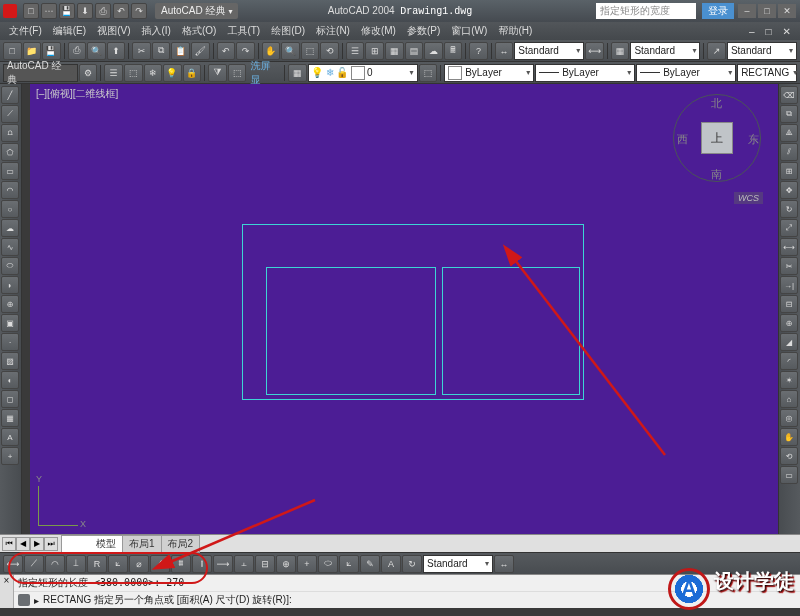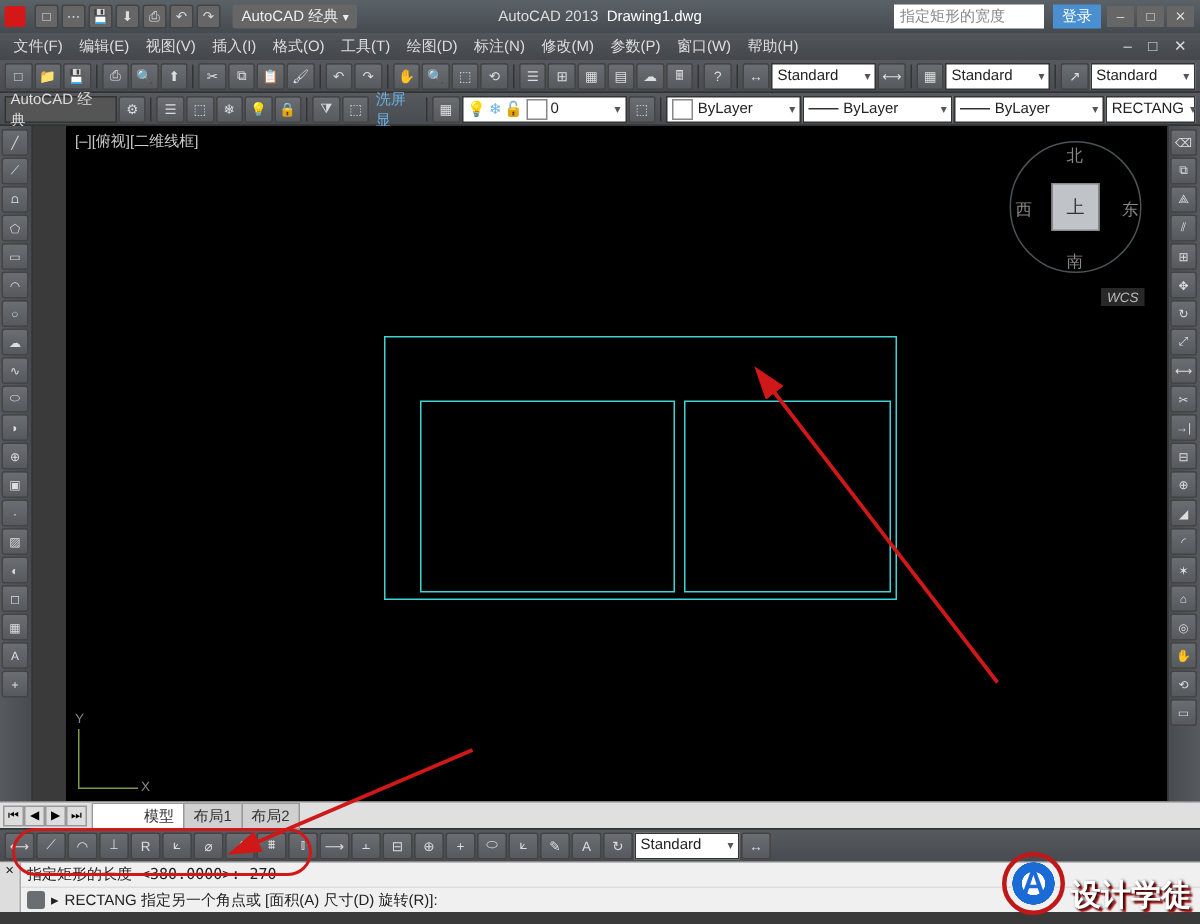--- a/index.html
+++ b/index.html
@@ -5,21 +5,21 @@
 * { margin: 0; padding: 0; box-sizing: border-box; font-family: "Microsoft YaHei", SimSun, sans-serif; }
 body { width: 800px; height: 616px; background: #3a3a3a; overflow: hidden; position: relative; }
 
 .titlebar { height: 22px; background: linear-gradient(#5a6268, #454a50); display: flex; align-items: center; color: #ddd; font-size: 10px; position: relative; }
 .titlebar .logo { width: 14px; height: 14px; background: #d41818; margin: 0 3px; border-radius: 2px; }
 .titlebar .qat { display: flex; gap: 2px; margin-left: 3px; }
 .titlebar .qat span { width: 16px; height: 16px; background: #666; border-radius: 2px; display:inline-flex; align-items:center; justify-content:center; font-size:9px; color:#ddd; }
 .titlebar .workspace { margin-left: 8px; background: #666; padding: 1px 6px; border-radius: 2px; color: #eee; font-size:10px; display:flex; align-items:center; gap:3px; }
 .titlebar .workspace::after { content:"▾"; font-size:8px; }
 .titlebar .app-title { position: absolute; left: 50%; transform: translateX(-50%); color: #ddd; font-size:10px; }
-.titlebar .file-name { color:#fff; }
+.titlebar .file-name { color:#fff;font-family:Liberation Mono, monospace; }
 .titlebar .search { margin-left: auto; background: #fff; color: #888; padding: 1px 4px; font-size: 10px; width: 100px; margin-right: 6px; }
 .titlebar .login { background:#4a90d0; color:#fff; padding:1px 6px; font-size:10px; margin-right:4px; }
 .titlebar .wincontrols { display:flex; gap:2px; margin-right:4px; }
 .titlebar .wincontrols span { width:18px; height:14px; background:#666; color:#ddd; font-size:9px; display:inline-flex; align-items:center; justify-content:center; }
 
 .menubar { height: 18px; background: linear-gradient(#52565a, #44484c); display: flex; align-items: center; padding: 0 4px; gap:1px; }
 .menubar span { color: #ddd; font-size: 10px; padding: 1px 5px; cursor:pointer; }
 
 .toolbar, .toolbar2, .toolbar3 { height: 22px; background: linear-gradient(#565a5e, #484c50); display: flex; align-items: center; padding: 2px 3px; gap: 1px; border-bottom:1px solid #333; }
 .tool-btn { width: 20px; height: 18px; background: linear-gradient(#6a6e72,#565a5e); border:1px solid #444; border-radius:2px; display:inline-flex; align-items:center; justify-content:center; font-size:9px; color:#ddd; }
@@ -27,21 +27,21 @@
 .combo { height: 18px; background: #fff; border:1px solid #333; font-size:10px; padding:0 3px; display:flex; align-items:center; color:#222; min-width:70px; justify-content:space-between; }
 .combo::after { content:"▾"; font-size:8px; color:#555; margin-left:4px; }
 .combo.dark { background:#555; color:#ddd; }
 .combo.sm { min-width:50px; }
 
 .main { position: relative; height: 450px; display:flex; background:#3a3a3a; }
 .left-toolbar, .left-toolbar2 { width:22px; background: linear-gradient(90deg,#565a5e,#484c50); display:flex; flex-direction:column; gap:1px; padding:2px 1px; border-right:1px solid #333; }
 .right-toolbar { width:22px; background: linear-gradient(90deg,#484c50,#565a5e); display:flex; flex-direction:column; gap:1px; padding:2px 1px; position:absolute; right:0; top:0; height:100%; border-left:1px solid #333; }
 .vtool { width:18px; height:18px; background:linear-gradient(#6a6e72,#565a5e); border:1px solid #444; border-radius:2px; font-size:8px; color:#ddd; display:inline-flex; align-items:center; justify-content:center; }
 
-.canvas { flex:1; background:#000000; position:relative; margin-left:22px; margin-right:22px; }
+.canvas { flex:1; background:#4c1d95; position:relative; margin-left:8px; margin-right:22px; }
 .viewport-label { position:absolute; top:3px; left:6px; color:#ccc; font-size:10px; }
 .viewcube-area { position:absolute; top:10px; right:15px; width:90px; height:90px; }
 .viewcube-ring { width:88px; height:88px; border:1px solid #4a5358; border-radius:50%; position:absolute; }
 .viewcube { position:absolute; top:28px; left:28px; width:32px; height:32px; background:#c0c4c8; border:1px solid #888; display:flex; align-items:center; justify-content:center; font-size:12px; color:#333; }
 .vc-n { position:absolute; top:2px; left:38px; color:#888; font-size:11px; }
 .vc-s { position:absolute; bottom:2px; left:38px; color:#888; font-size:11px; }
 .vc-e { position:absolute; top:38px; right:4px; color:#888; font-size:11px; }
 .vc-w { position:absolute; top:38px; left:4px; color:#888; font-size:11px; }
 .wcs { position:absolute; bottom:-20px; right:0; background:rgba(100,100,100,.4); color:#bbb; font-size:9px; padding:1px 4px;font-style:italic; }
 
@@ -66,21 +66,21 @@
 
 .cmdarea { background:#f0f0f0; border-top:1px solid #888; font-size:10px; color:#222; }
 .cmdline { padding:1px 4px; border-bottom:1px solid #ddd; font-family:SimSun,monospace; }
 .cmdprompt { padding:1px 4px; display:flex; align-items:center; gap:4px; }
 .cmdprompt .icon { width:12px; height:12px; background:#6a6e72; border-radius:2px; }
 .cmd-x { width:14px; background:#ddd; text-align:center; border-right:1px solid #aaa; }
 
 .annotation-arrow { position:absolute; pointer-events:none; }
 .circle-annot { position:absolute; border:2px solid #d01818; border-radius:50%; pointer-events:none; }
 
-.watermark { position:absolute; bottom:6px; right:6px; display:flex; align-items:flex-end; gap:4px; pointer-events:none; }
+.watermark { position:absolute; bottom:6px; right:6px; display:flex; align-items:flex-start; gap:4px; pointer-events:none; }
 .watermark .wlogo { width:42px; height:42px; border-radius:50%; background: radial-gradient(circle,#fff 30%,#1b6bd6 31%,#1b6bd6 55%, transparent 56%); border:3px solid #c01818; display:flex; align-items:center; justify-content:center; }
 .watermark .wlogo::before { content:"A"; font-size:22px; font-weight:bold; color:#1b6bd6; }
 .watermark .wtext { color:#fff; font-size:20px; font-weight:bold; text-shadow:1px 1px 2px #000,2px 2px 1px #d01818; }
 
 .colorbox { width:14px; height:14px; display:inline-block; border:1px solid #888; }
 </style>
 </head>
 <body>
 
 <div class="titlebar">
@@ -89,21 +89,21 @@
     <span class="tool-btn">□</span>
     <span class="tool-btn">⋯</span>
     <span class="tool-btn">💾</span>
     <span class="tool-btn">⬇</span>
     <span class="tool-btn">⎙</span>
     <span class="tool-btn">↶</span>
     <span class="tool-btn">↷</span>
   </div>
   <div class="workspace">AutoCAD 经典</div>
   <div class="app-title">
-    <span>AutoCAD 2013</span>&nbsp;&nbsp;<span class="file-name">Drawing1.dwg</span>
+    <span>AutoCAD 2004</span>&nbsp;&nbsp;<span class="file-name">Drawing1.dwg</span>
   </div>
   <div class="search">指定矩形的宽度</div>
   <div class="login">登录</div>
   <div class="wincontrols">
     <span>–</span>
     <span>□</span>
     <span>✕</span>
   </div>
 </div>
 

